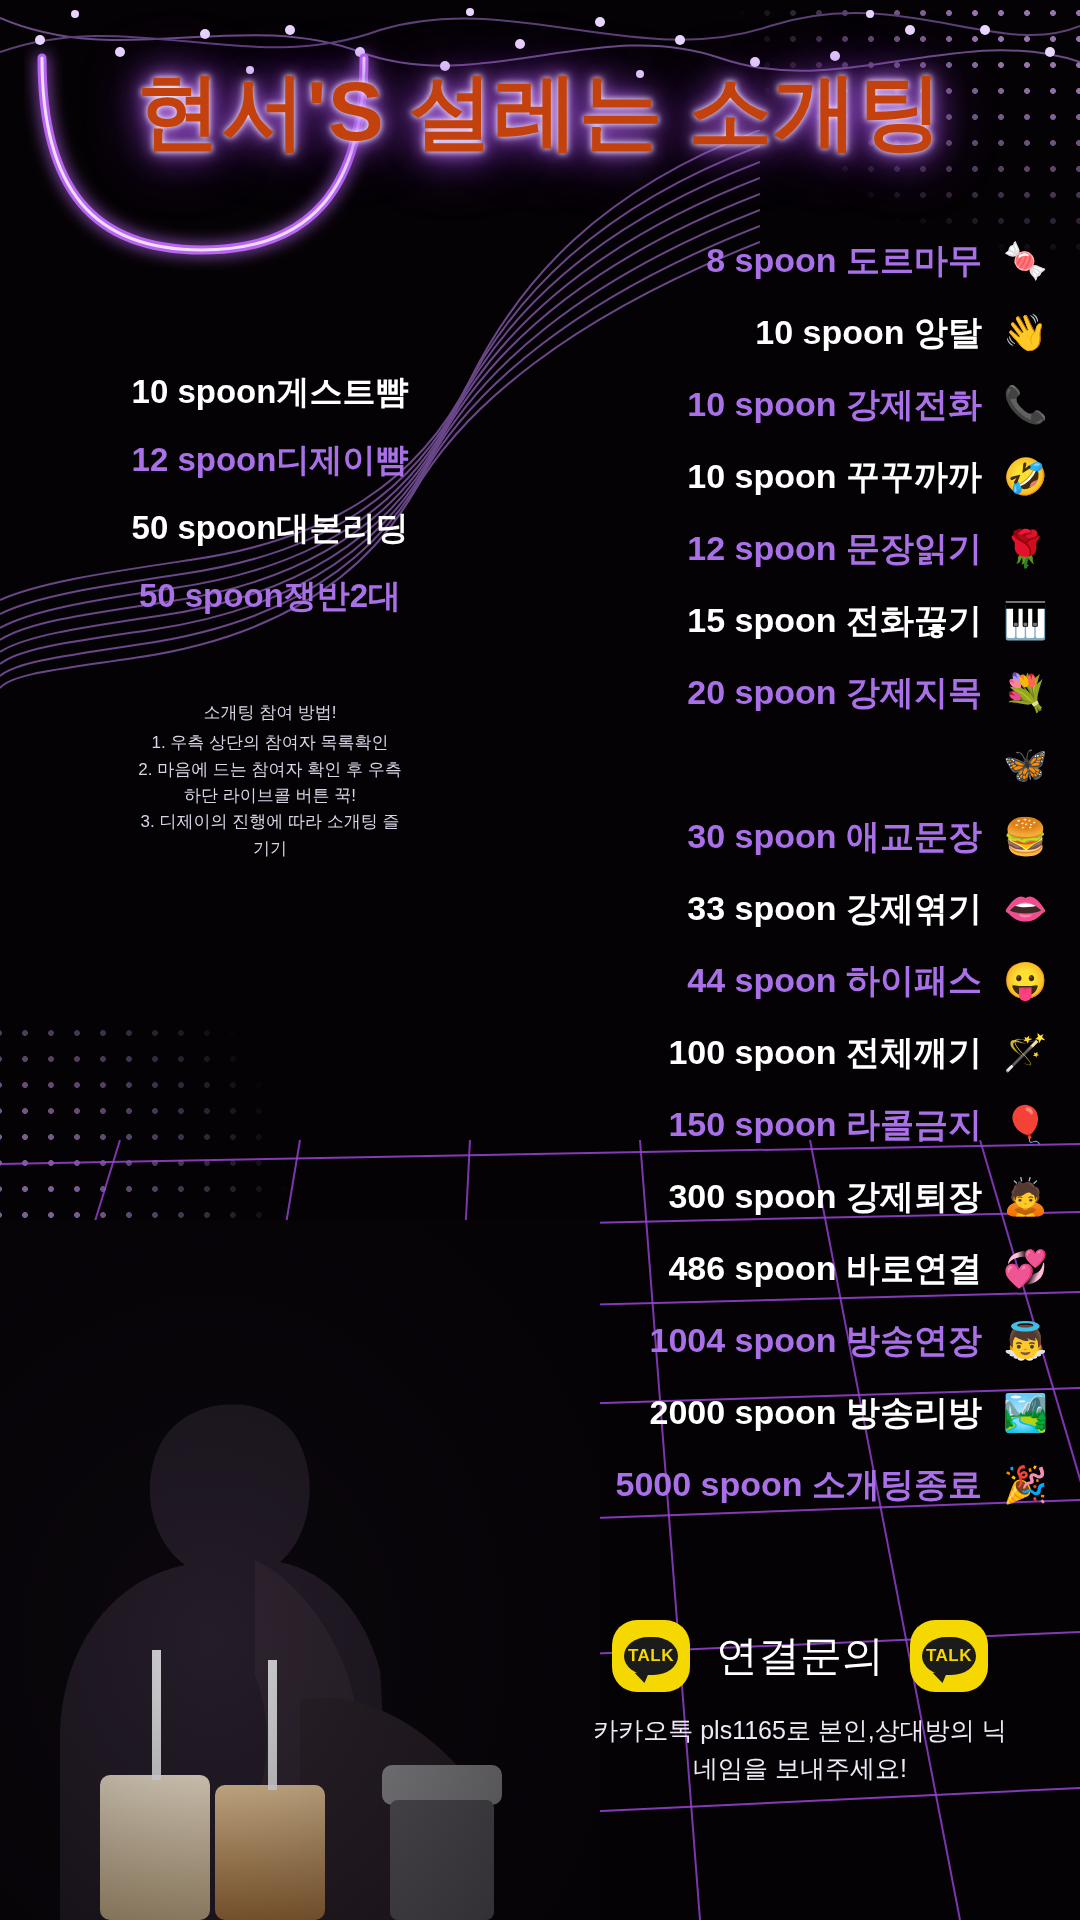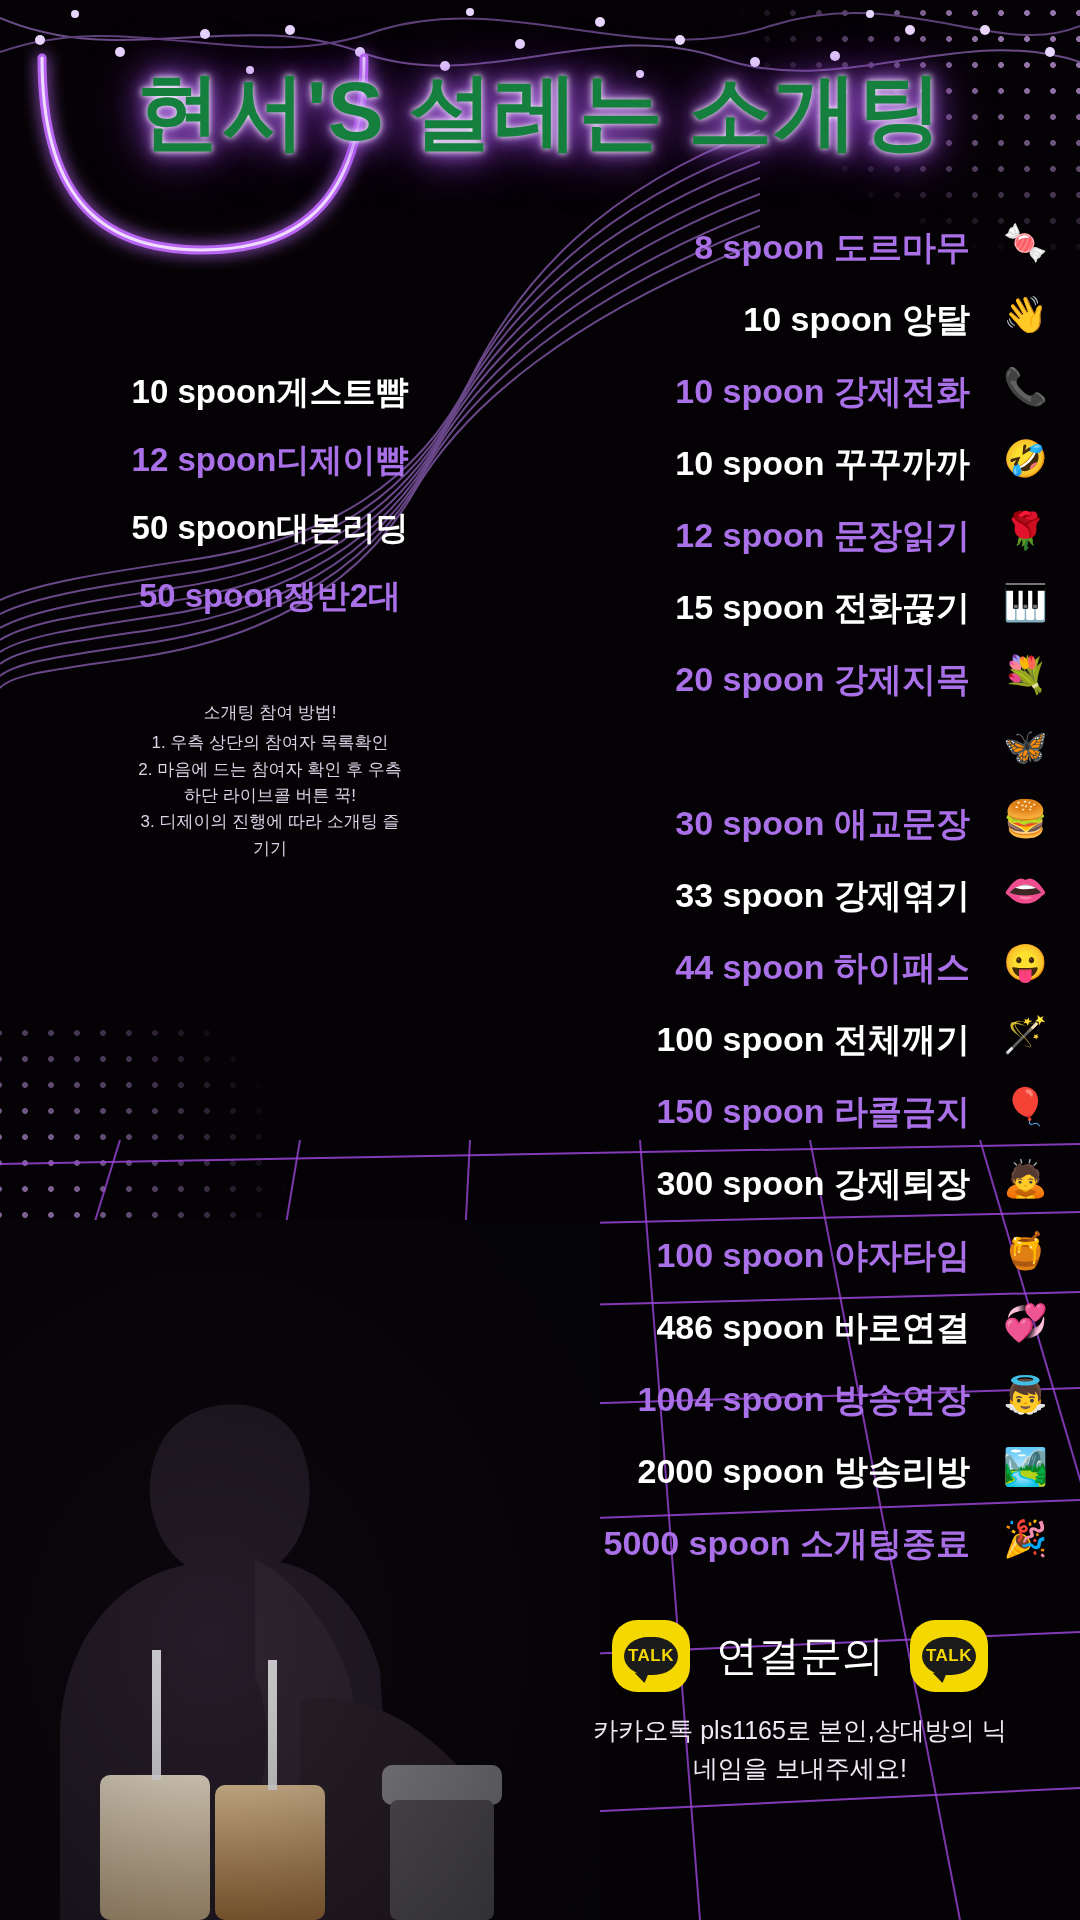--- a/index.html
+++ b/index.html
@@ -80,21 +80,21 @@
   
   .title {
     position: absolute;
     left: 0;
     top: 55px;
     width: 1080px;
     text-align: center;
     font-size: 84px;
     font-weight: 700;
     letter-spacing: 1px;
-    color: #15803d;
+    color: #c2410c;
     text-shadow:
       0 0 6px #fff,
       0 0 16px #c07df5,
       0 0 34px #a24fe0,
       0 0 60px #7c2fbf;
     z-index: 6;
     white-space: nowrap;
   }
 
   
@@ -137,23 +137,23 @@
   
   .right-list {
     position: absolute;
     right: 26px;
     top: 225px;
     width: 560px;
     z-index: 6;
   }
   .price-row {
     display: flex;
-    align-items: flex-start;
+    align-items: center;
     justify-content: flex-end;
-    gap: 28px;
+    gap: 16px;
     height: 72px;
     white-space: nowrap;
   }
   .price-row .txt {
     font-size: 34px;
     font-weight: 700;
   }
   .price-row .emo {
     font-size: 36px;
     width: 56px;
@@ -425,24 +425,20 @@
   </div>
   <div class="price-row">
     <span class="txt c-purple">150 spoon  라콜금지</span>
     <span class="emo">🎈</span>
   </div>
   <div class="price-row">
     <span class="txt c-white">300 spoon  강제퇴장</span>
     <span class="emo">🙇</span>
   </div>
   <div class="price-row">
-    <span class="txt c-purple">100 spoon  야자타임</span>
-    <span class="emo">🍯</span>
-  </div>
-  <div class="price-row">
     <span class="txt c-white">486 spoon  바로연결</span>
     <span class="emo">💞</span>
   </div>
   <div class="price-row">
     <span class="txt c-purple">1004 spoon  방송연장</span>
     <span class="emo">👼</span>
   </div>
   <div class="price-row">
     <span class="txt c-white">2000 spoon  방송리방</span>
     <span class="emo">🏞️</span>

